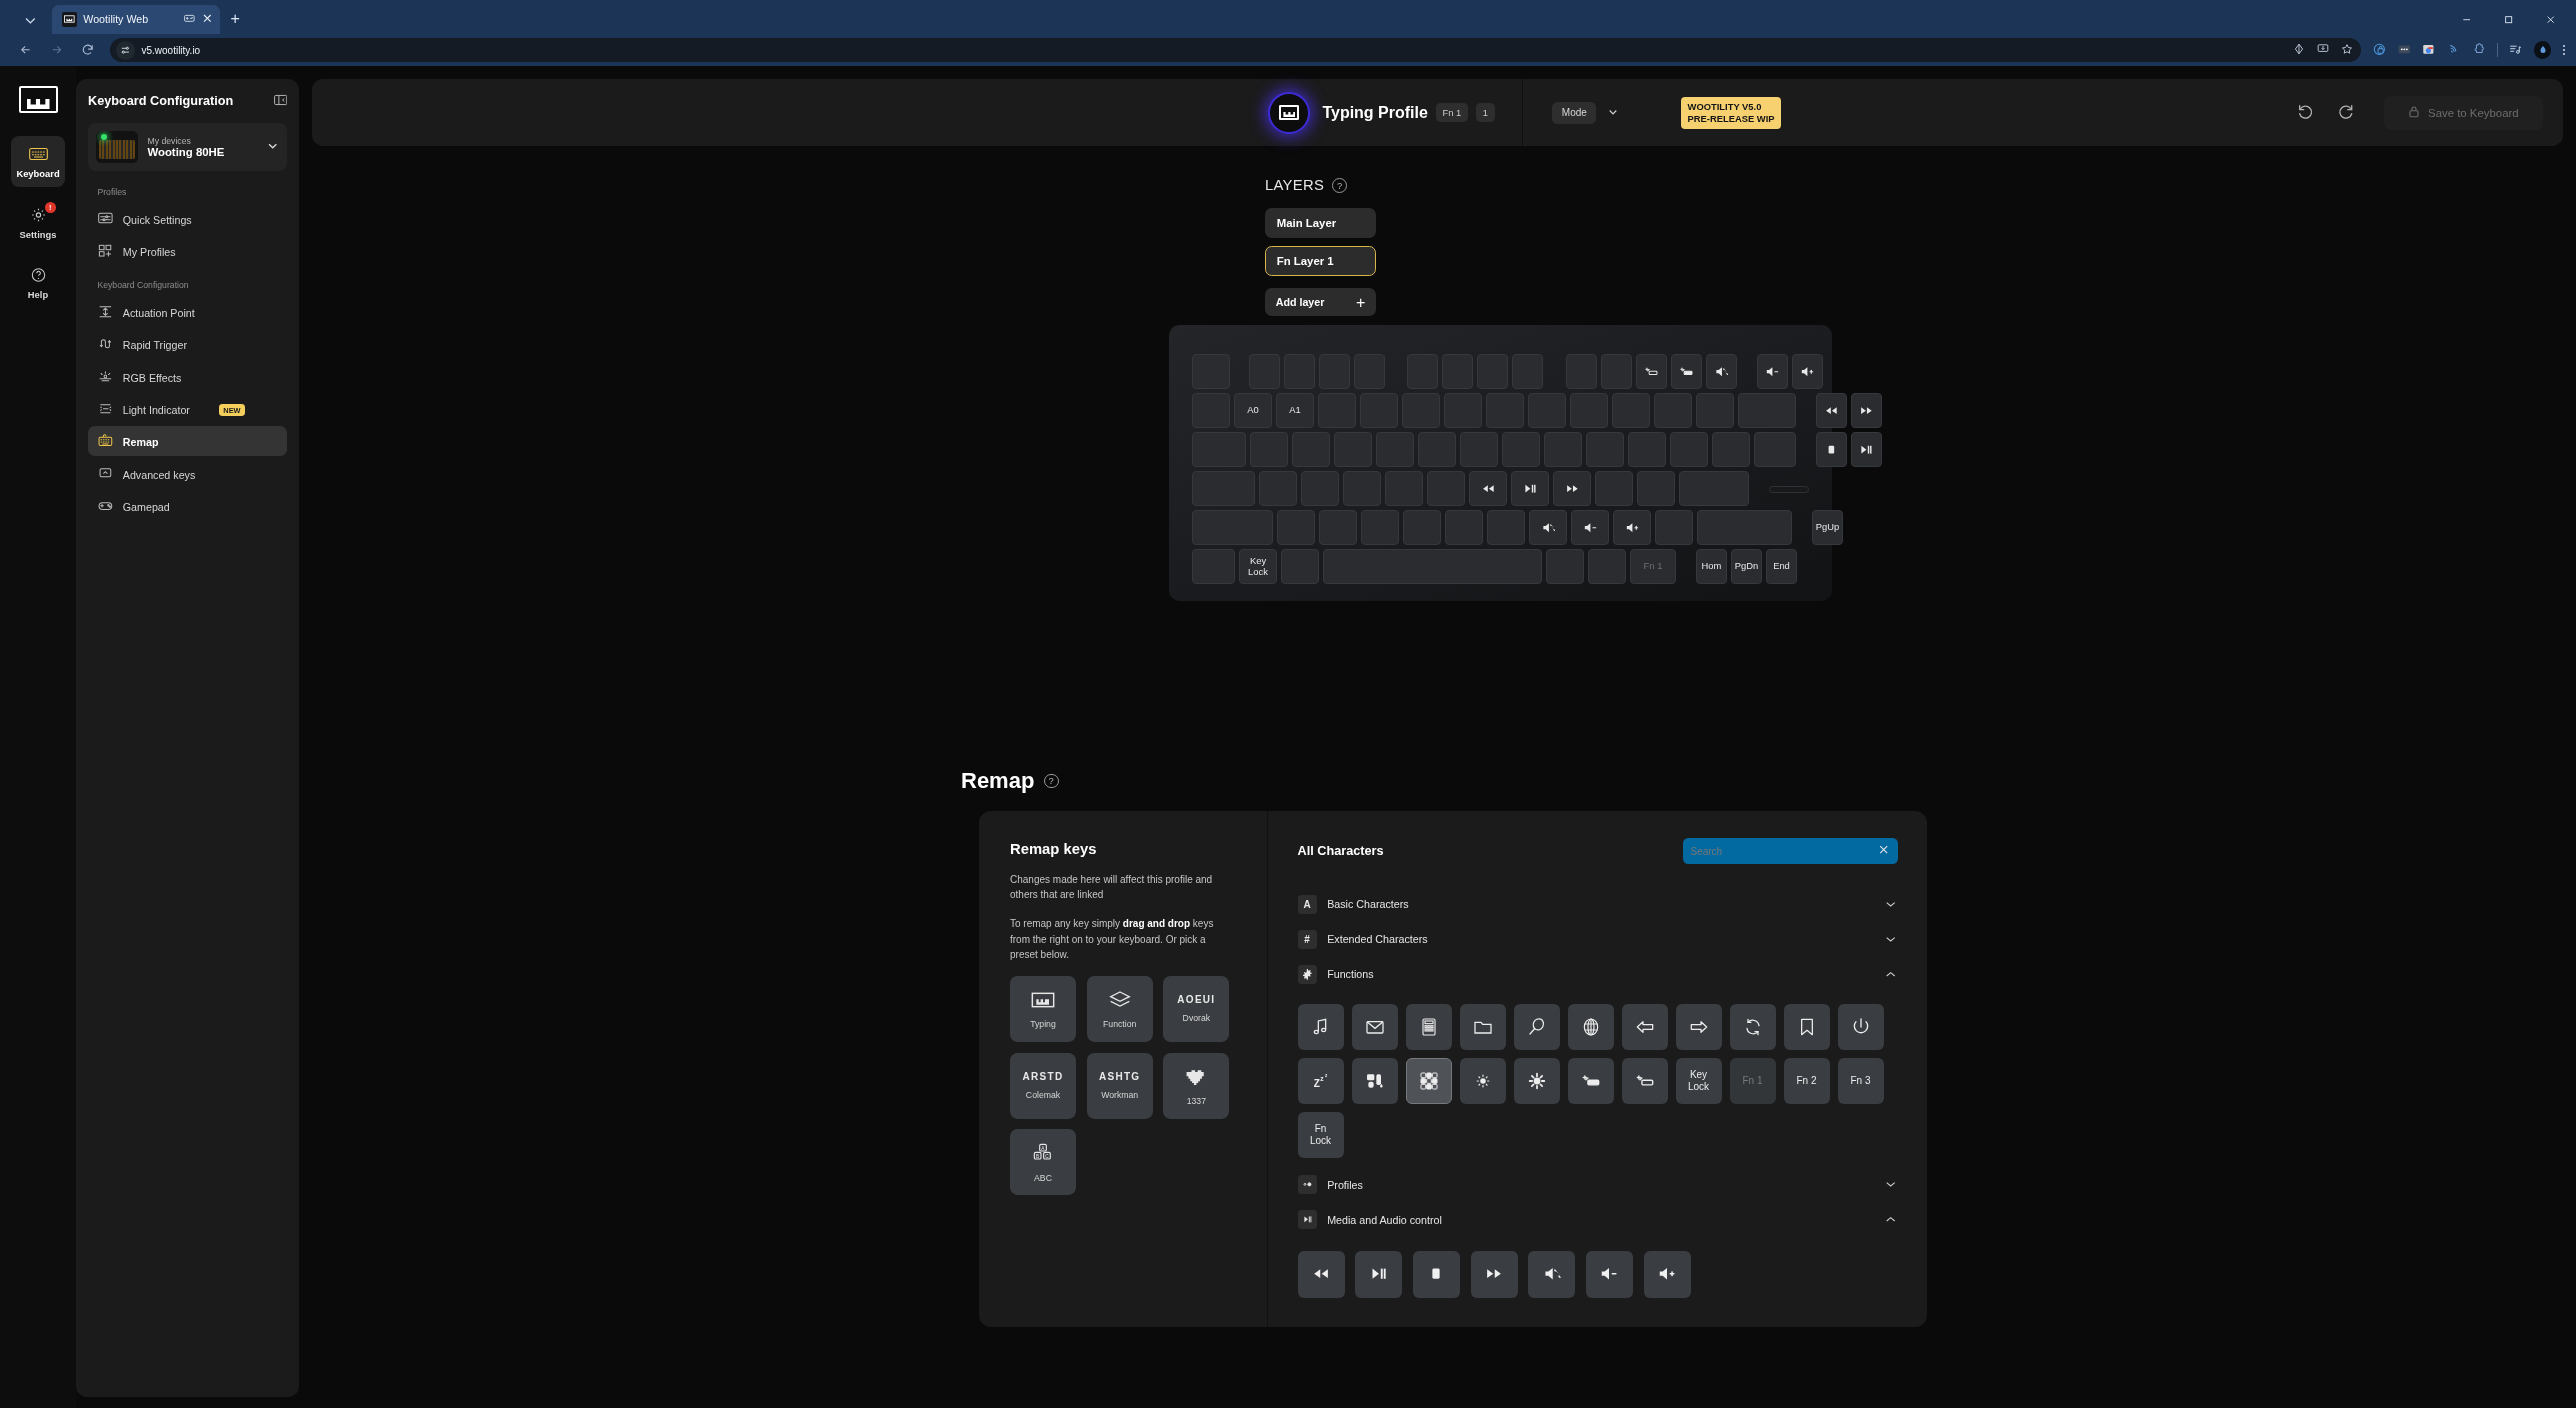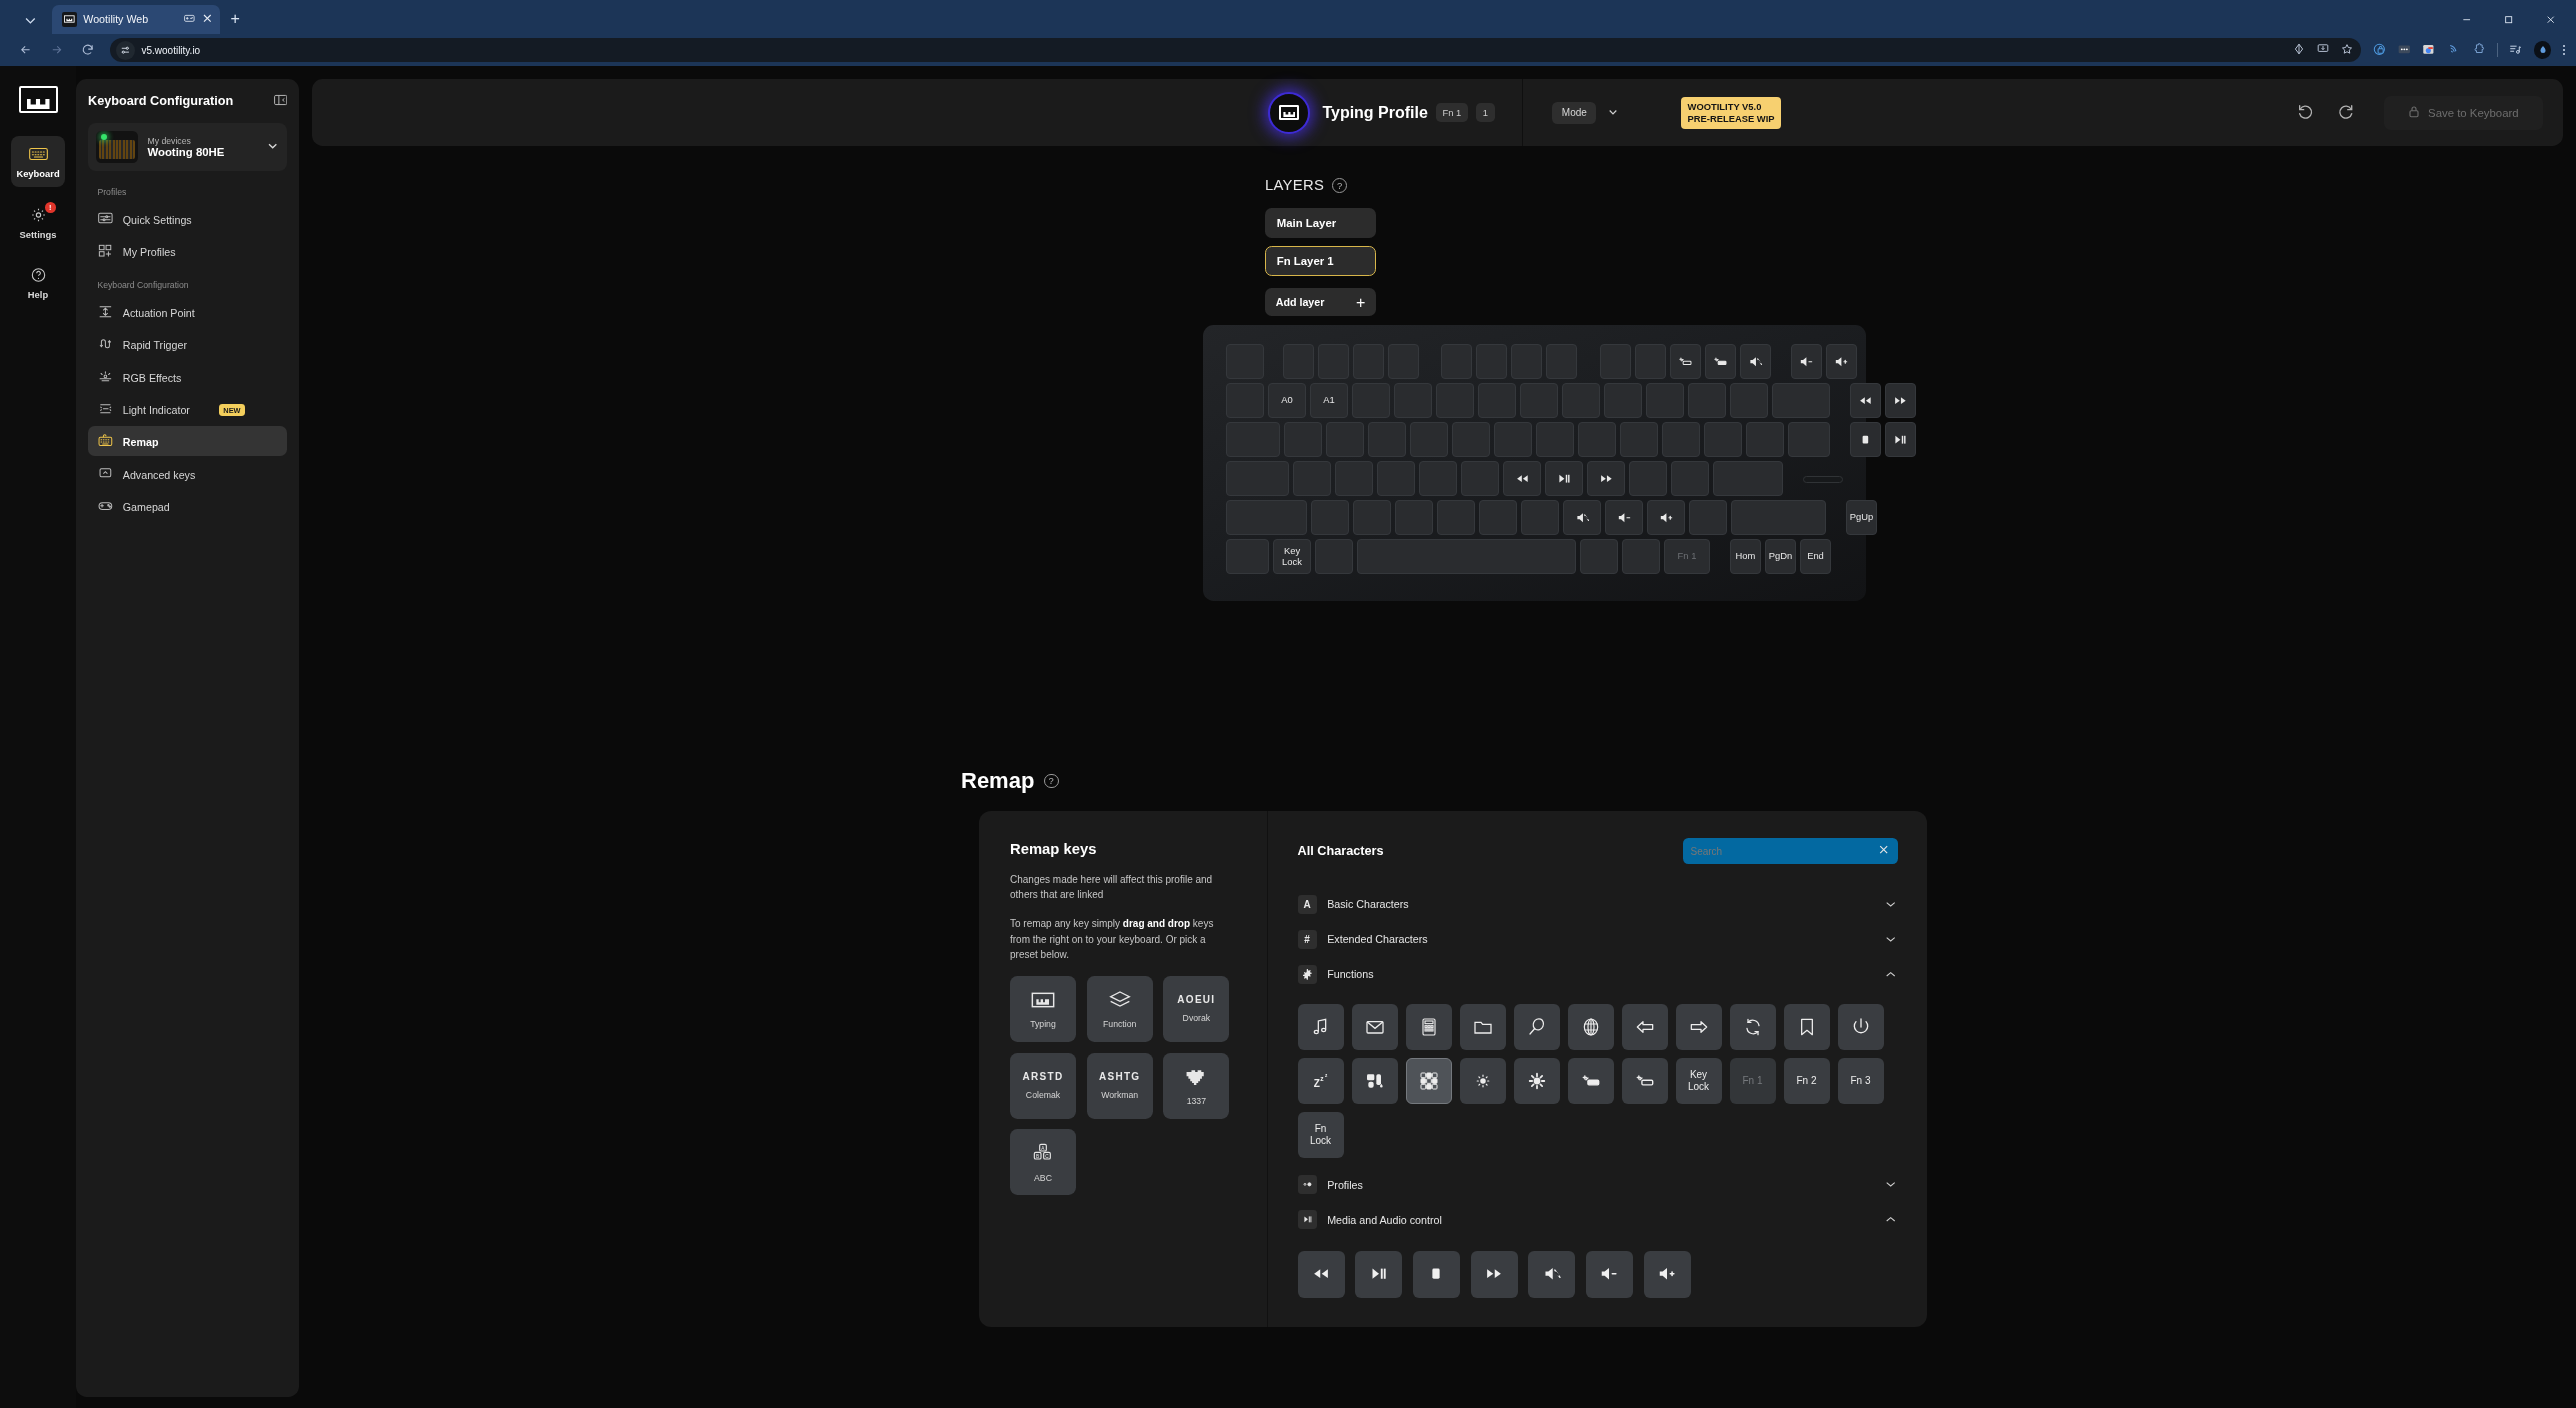--- a/index.html
+++ b/index.html
@@ -107,21 +107,21 @@
   .layers-wrap { padding:31px 0 0 966px; }
   .layers-head { display:flex; align-items:center; gap:8px; margin-bottom:15px; }
   .layers-title { color:#e8e8e8; font-size:14.8px; letter-spacing:0.3px; }
   .qmark { width:14.8px; height:14.8px; border:1.3px solid #9a9a9a; border-radius:50%; color:#b5b5b5; font-size:9.4px; display:flex; align-items:center; justify-content:center; }
   .layer-btn { width:111px; background:#2c2c2c; border-radius:6.7px; padding:8px 10.7px; color:#fff; font-size:11.4px; font-weight:bold; margin-bottom:7.4px; border:1.3px solid transparent; }
   .layer-btn.sel { border-color:#d8b64a; }
   .layer-add { width:111px; background:#2c2c2c; border-radius:6.7px; padding:8px 10.7px; color:#fff; font-size:10.7px; font-weight:bold; display:flex; align-items:center; justify-content:space-between; margin-top:12.7px; }
   .layer-add .plus { font-size:16px; font-weight:300; line-height:9.4px; }
 
   
-  .kb-stage { position:absolute; left:1203px; top:325px; width:663px; height:276px; background:linear-gradient(160deg,#232528 0%,#1b1d20 45%,#121315 100%); border-radius:10.7px; padding:19px 23px; }
+  .kb-stage { position:absolute; left:1169px; top:325px; width:663px; height:276px; background:linear-gradient(160deg,#232528 0%,#1b1d20 45%,#121315 100%); border-radius:10.7px; padding:29px 23px; }
   .kb-rows { display:flex; flex-direction:column; gap:4px; }
   .kb-row { display:flex; gap:4px; align-items:flex-start; }
   .k { height:35px; background:#2a2c2f; border:0.7px solid #35383c; border-radius:4px; display:flex; align-items:center; justify-content:center; color:#e9e9e9; font-size:9.4px; text-align:center; line-height:1.15; flex-shrink:0; }
   .k.dim { color:#6c6f73; }
   .k .stack { display:flex; flex-direction:column; line-height:1.15; }
   .k svg { width:14.8px; height:13.4px; }
   .gap { flex-shrink:0; }
   .knob { width:56px; height:7.4px; background:#17191b; border-radius:4px; border:0.7px solid #303336; }
 
   

